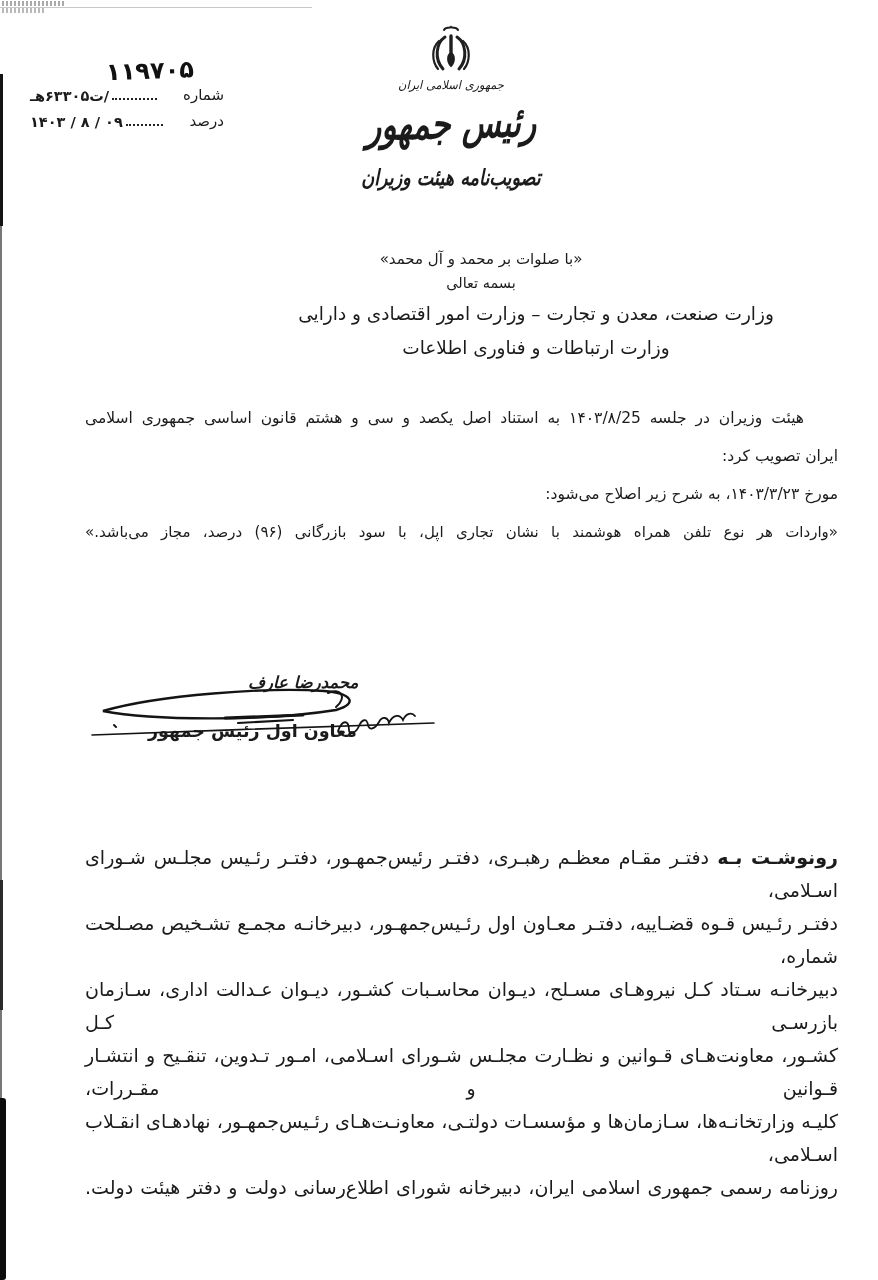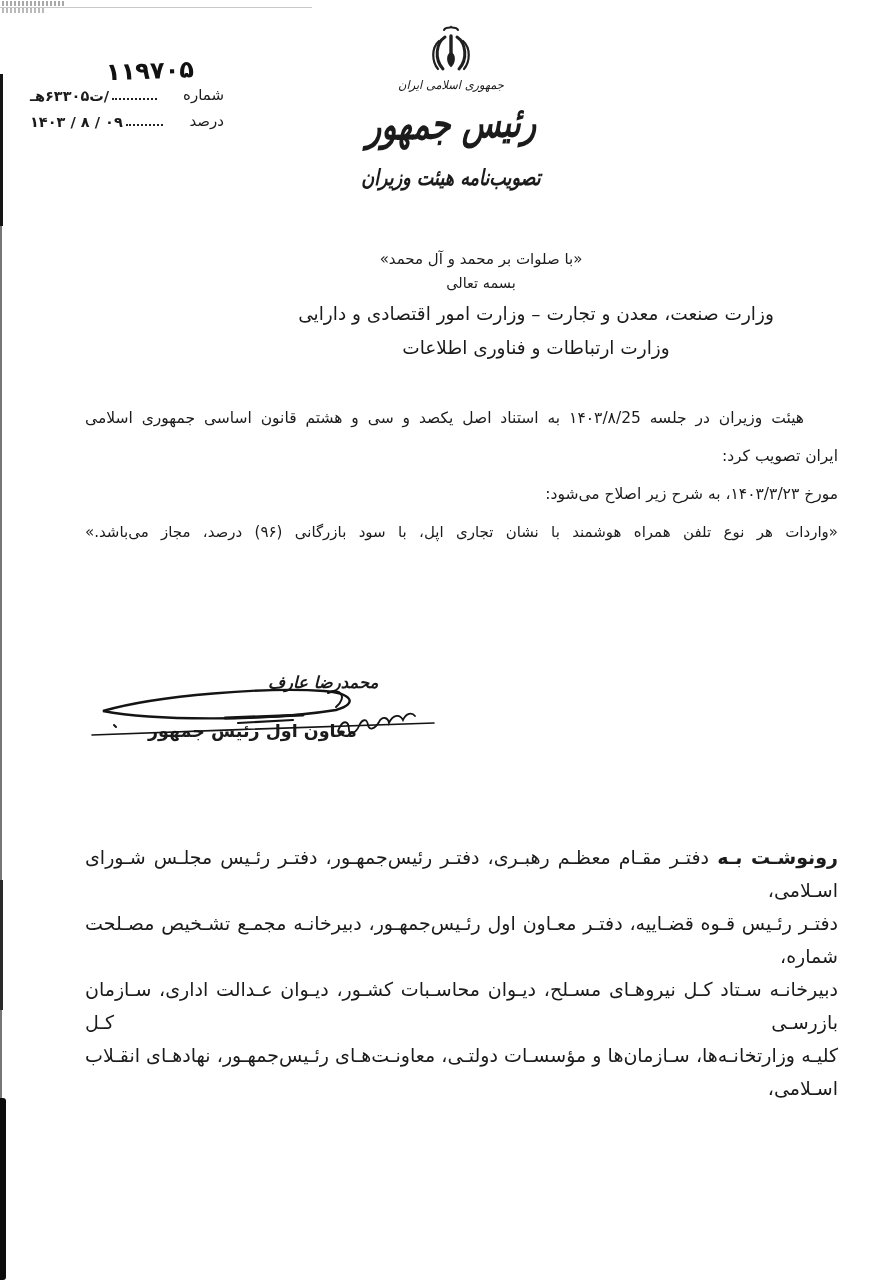--- a/index.html
+++ b/index.html
@@ -42,21 +42,21 @@
   .addr{position:absolute;top:297px;right:56px;width:572px;text-align:center;
     font-weight:normal;font-size:18.5px;line-height:34px;}
   
   .bodytxt{position:absolute;top:399px;right:40px;width:753px;font-size:15.5px;line-height:38px;}
   .jl{text-align:justify;text-align-last:justify;}
   .ind{padding-right:34px;}
   .quote{font-size:15px;}
   
   .sig{position:absolute;left:88px;top:663px;width:364px;height:104px;}
   .sig .name{position:absolute;left:160px;top:10px;font-size:16.5px;font-weight:bold;
-    font-style:italic;white-space:nowrap;margin-left:20px;}
+    font-style:italic;white-space:nowrap;}
   .sig .vp{position:absolute;left:60px;top:58px;font-size:17.5px;font-weight:bold;white-space:nowrap;}
   .sig svg{position:absolute;left:0;top:0;}
   
   .copy{position:absolute;top:841px;right:40px;width:753px;font-size:19px;line-height:33px;}
   .copy .lead{font-weight:bold;}
 </style>
 </head>
 <body>
 
 <div class="page">
@@ -128,16 +128,18 @@
         <path d="M4 72 C110 68 280 62 346 60" stroke-width="1.6"></path>
         <path d="M26 62 l2 2" stroke-width="2"></path>
       </g>
     </svg>
   </div>
 
   <div class="copy">
     <div class="jl"><span class="lead">رونوشـت بـه</span> <span>دفتـر مقـام معظـم رهبـری، دفتـر رئیس‌جمهـور، دفتـر رئـیس مجلـس شـورای اسـلامی،</span></div>
     <div class="jl">دفتـر رئـیس قـوه قضـاییه، دفتـر معـاون اول رئـیس‌جمهـور، دبیرخانـه مجمـع تشـخیص مصـلحت شماره،</div>
     <div class="jl">دبیرخانـه سـتاد کـل نیروهـای مسـلح، دیـوان محاسـبات کشـور، دیـوان عـدالت اداری، سـازمان بازرسـی کـل</div>
+    <div class="jl">کشـور، معاونت‌هـای قـوانین و نظـارت مجلـس شـورای اسـلامی، امـور تـدوین، تنقـیح و انتشـار قـوانین و مقـررات،</div>
     <div class="jl">کلیـه وزارتخانـه‌ها، سـازمان‌ها و مؤسسـات دولتـی، معاونـت‌هـای رئـیس‌جمهـور، نهادهـای انقـلاب اسـلامی،</div>
+    <div class="jl">روزنامه رسمی جمهوری اسلامی ایران، دبیرخانه شورای اطلاع‌رسانی دولت و دفتر هیئت دولت.</div>
   </div>
 
 </div>
 
 </body></html>

